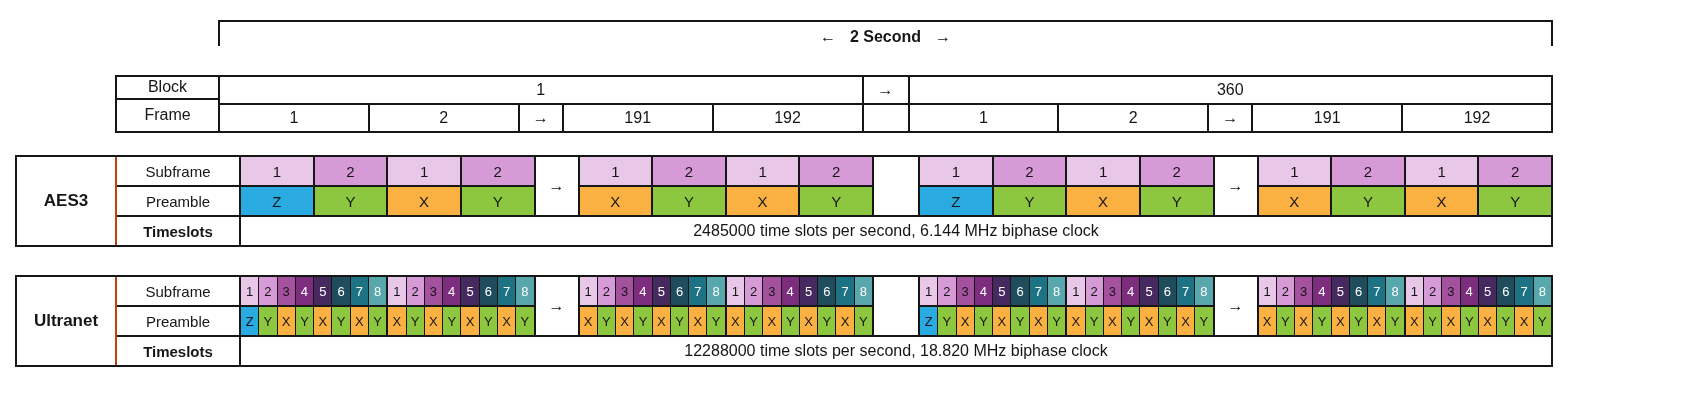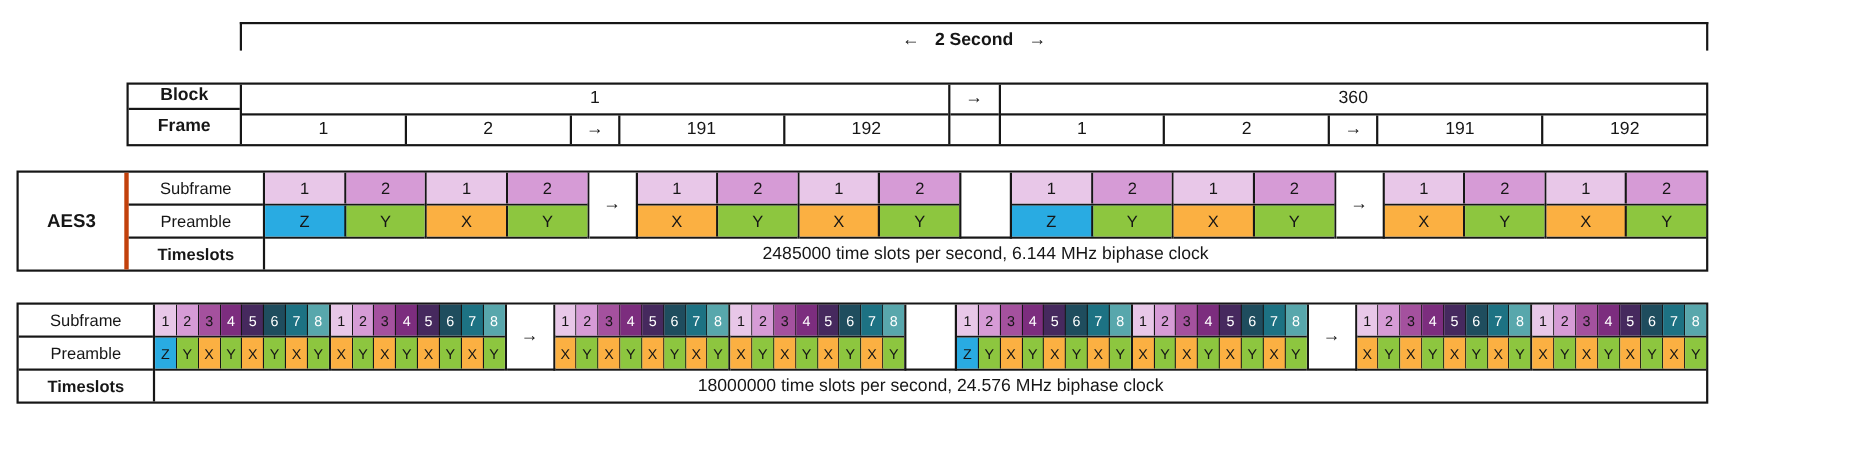--- a/index.html
+++ b/index.html
@@ -8,39 +8,39 @@
 
   
   .bracket{position:absolute;left:218px;top:20px;width:1335px;height:26px;
     border-top:2px solid #161616;border-left:2px solid #161616;border-right:2px solid #161616;
     display:flex;align-items:center;justify-content:center}
   .bracket-inner{display:flex;align-items:center;gap:14px;font-size:16px;font-weight:600;margin-top:6px;background:#fff;padding:0 6px}
 
   
   .bf-table{position:absolute;left:115px;top:75px;width:1438px;height:58px;border:2px solid #161616;display:flex;background:#fff}
   .bf-labels{width:103px;border-right:2px solid #161616;display:flex;flex-direction:column}
-  .bf-label{height:28px;font-weight:bold;font-size:16px;display:flex;align-items:center;justify-content:center}
+  .bf-label{height:28px;font-weight:normal;font-size:16px;display:flex;align-items:center;justify-content:center}
   .bf-label.first{border-bottom:2px solid #161616}
   .bf-label.second{height:39px}
   .bf-content{flex:1;display:flex}
   .bf-half{flex:1;display:flex;flex-direction:column}
   .bf-blockcell{height:28px;border-bottom:2px solid #161616;display:flex;align-items:center;justify-content:center;font-size:16px}
   .bf-framerow{height:26px;display:flex}
   .bf-framecell{flex:1;border-right:2px solid #161616;display:flex;align-items:center;justify-content:center;font-size:16px}
   .bf-framecell:last-child{border-right:none}
   .bf-framecell.arrowcell{flex:0 0 44px}
   .bf-mid{flex:0 0 48px;display:flex;flex-direction:column;border-left:2px solid #161616;border-right:2px solid #161616}
   .bf-midarrow{height:28px;border-bottom:2px solid #161616;display:flex;align-items:center;justify-content:center;font-size:16px}
   .bf-midempty{flex:1}
 
   
   .sig-table{position:absolute;left:15px;width:1538px;height:92px;border:2px solid #161616;display:flex;background:#fff}
   .sig-table.aes3{top:155px}
   .sig-table.ultra{top:275px}
-  .sig-title{width:100px;border-right:4px solid #c2410c;display:flex;align-items:center;justify-content:center;font-weight:bold;font-size:17px}
+  .sig-title{width:100px;border-right:2px solid #c2410c;display:flex;align-items:center;justify-content:center;font-weight:bold;font-size:17px}
   .sig-rowlabels{width:124px;border-right:2px solid #161616;display:flex;flex-direction:column}
   .rl{height:30px;font-size:15px;display:flex;align-items:center;justify-content:center}
   .rl.bb{border-bottom:2px solid #161616}
   .rl.ts{height:28px;font-weight:bold}
   .sig-content{flex:1;display:flex;flex-direction:column}
   .sig-top{height:60px;display:flex}
   .sig-half{flex:1;display:flex}
   .sig-frame{flex:1;display:flex;flex-direction:column;border-right:2px solid #161616}
   .sig-frame:last-child{border-right:none}
   .sig-arrowcol{flex:0 0 44px;border-right:2px solid #161616;border-bottom:2px solid #161616;display:flex;align-items:center;justify-content:center;font-size:16px;background:#fff}
@@ -194,20 +194,21 @@
                 <div class="sig-precell" style="background: rgb(141, 198, 63); color: rgb(22, 22, 22);">Y</div>
               </div>
             </div>
           </div>
         </div>
       <div class="sig-timeslots">2485000 time slots per second,  6.144 MHz biphase clock</div>
     </div>
   </div>
 
   <div class="sig-table ultra">
+    <div class="sig-title">Ultranet</div>
     <div class="sig-rowlabels">
       <div class="rl bb">Subframe</div>
       <div class="rl bb">Preamble</div>
       <div class="rl ts">Timeslots</div>
     </div>
     <div class="sig-content">
       <div class="sig-top" id="ultranet-content">
           <div class="sig-half">
             <div class="sig-frame">
               <div class="sig-subrow">
@@ -385,17 +386,17 @@
                 <div class="sig-precell" style="background: rgb(251, 176, 66); color: rgb(22, 22, 22);">X</div>
                 <div class="sig-precell" style="background: rgb(141, 198, 63); color: rgb(22, 22, 22);">Y</div>
                 <div class="sig-precell" style="background: rgb(251, 176, 66); color: rgb(22, 22, 22);">X</div>
                 <div class="sig-precell" style="background: rgb(141, 198, 63); color: rgb(22, 22, 22);">Y</div>
                 <div class="sig-precell" style="background: rgb(251, 176, 66); color: rgb(22, 22, 22);">X</div>
                 <div class="sig-precell" style="background: rgb(141, 198, 63); color: rgb(22, 22, 22);">Y</div>
               </div>
             </div>
           </div>
         </div>
-      <div class="sig-timeslots">18000000 time slots per second,  24.576 MHz biphase clock</div>
+      <div class="sig-timeslots">12288000 time slots per second,  18.820 MHz biphase clock</div>
     </div>
   </div>
 
 </div>
 
 </body></html>

